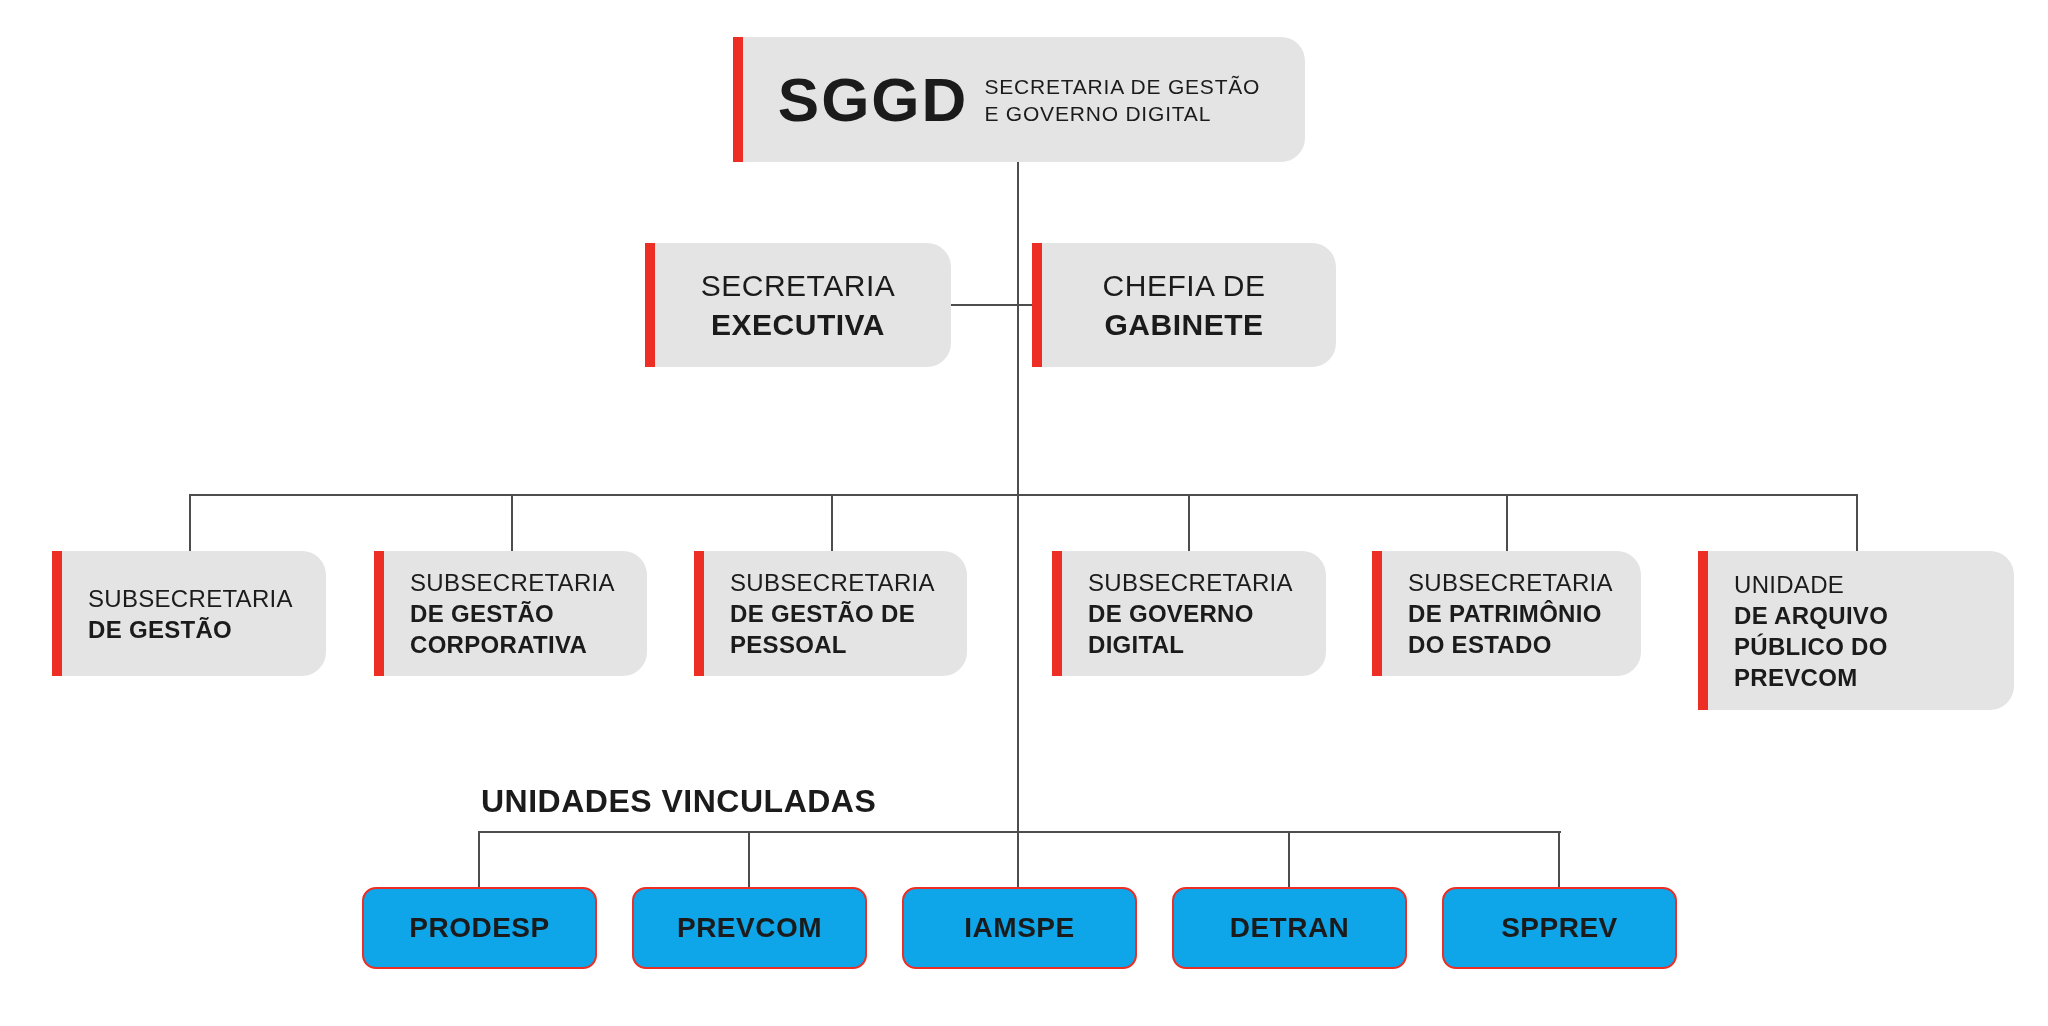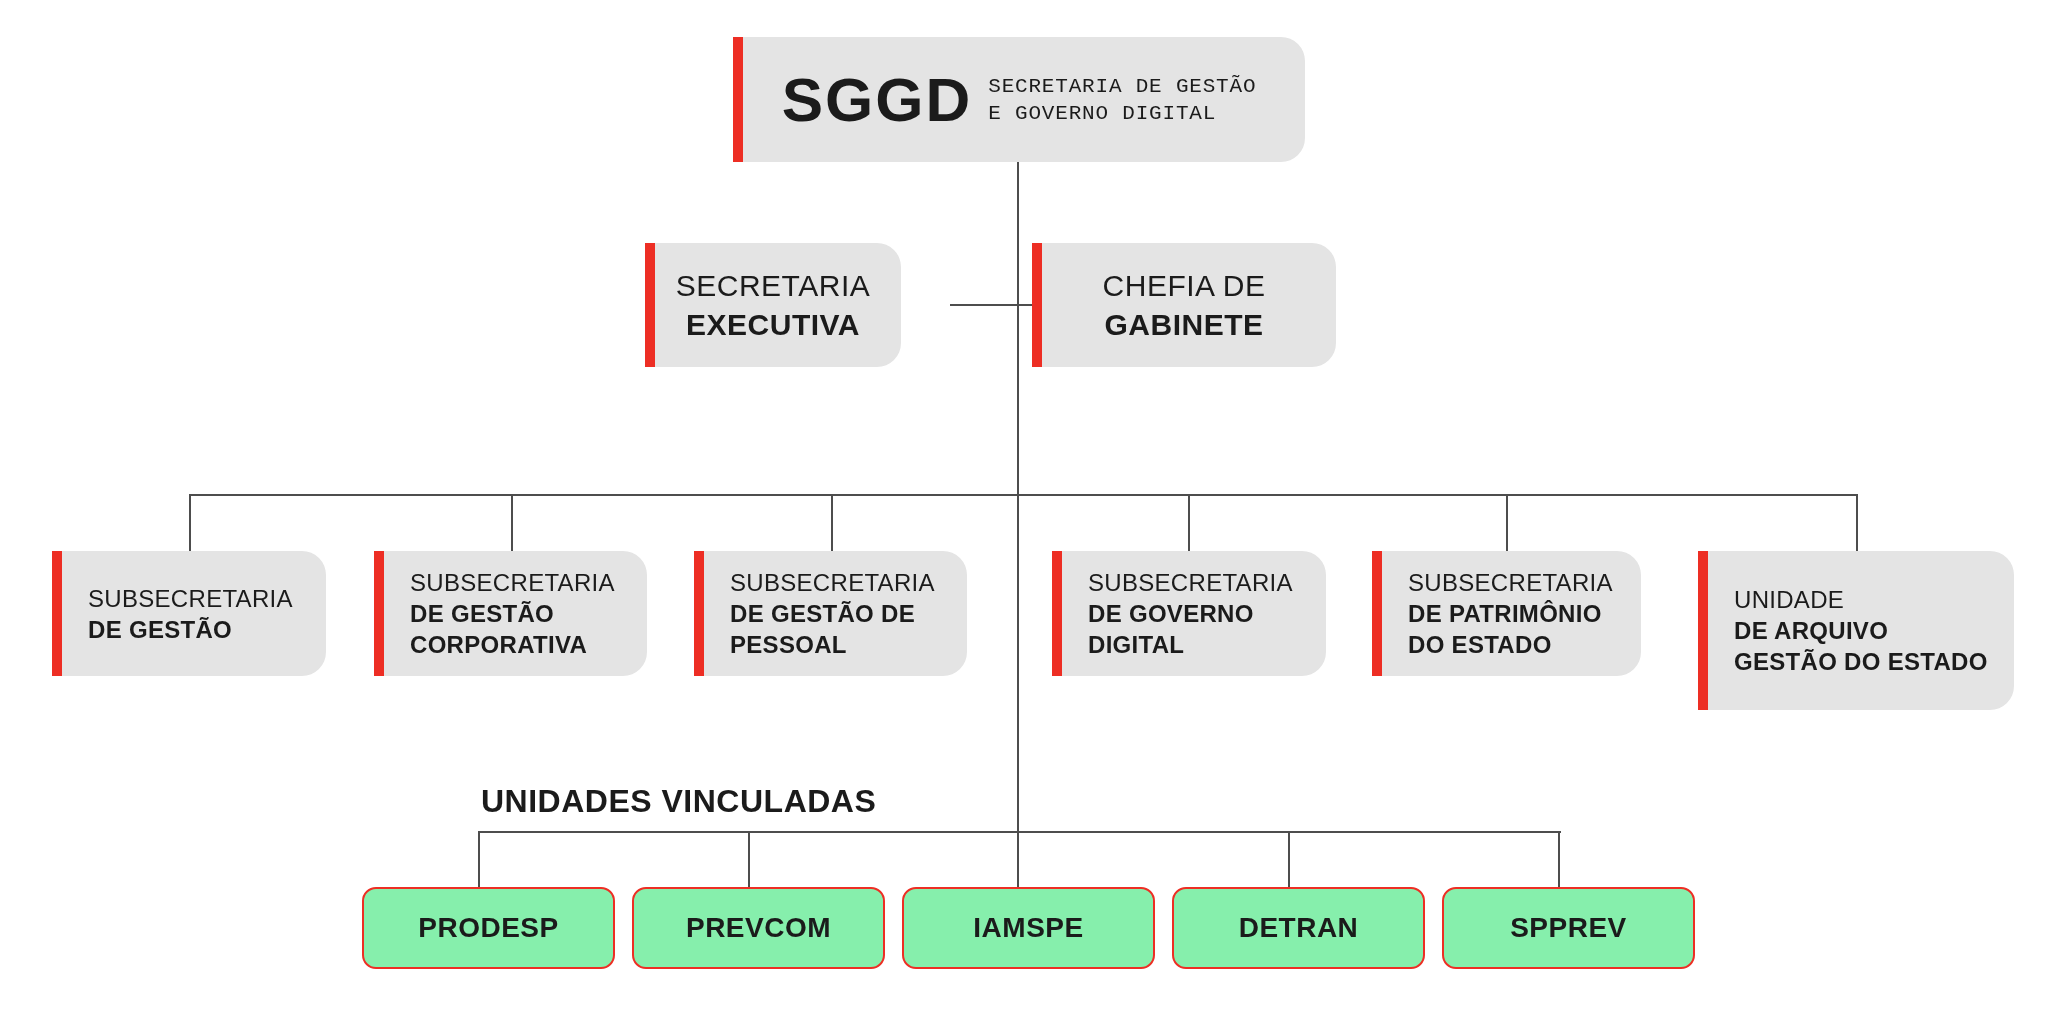--- a/index.html
+++ b/index.html
@@ -50,21 +50,21 @@
   .root-abbr {
     font-size: 62px;
     font-weight: bold;
     letter-spacing: 2px;
   }
   .root-sub {
     font-size: 21px;
     line-height: 27px;
     letter-spacing: 0.8px;
   }
-  .root-sub div { white-space: nowrap; font-family: Liberation Mono, monospace; }
+  .root-sub div { white-space: nowrap; }
   
   .l2 {
     align-items: center;
     text-align: center;
     font-size: 30px;
     line-height: 39px;
     letter-spacing: 0.5px;
   }
   
   .l3 {
@@ -80,23 +80,23 @@
     left: 481px;
     top: 783px;
     font-size: 32px;
     font-weight: bold;
     letter-spacing: 0.5px;
   }
   
   .unit {
     position: absolute;
     top: 887px;
-    width: 253px;
+    width: 235px;
     height: 82px;
-    background: #86efac;
+    background: #0ea5e9;
     border: 2.5px solid #ed2e24;
     border-radius: 14px;
     box-sizing: border-box;
     display: flex;
     align-items: center;
     justify-content: center;
     font-size: 28px;
     font-weight: bold;
     letter-spacing: 0.5px;
   }
@@ -125,21 +125,21 @@
 
   <div class="node root-box" style="left:733px; top:37px; width:572px; height:125px;">
     <div class="accent"></div>
     <div class="root-abbr">SGGD</div>
     <div class="root-sub">
       <div>SECRETARIA DE GESTÃO</div>
       <div>E GOVERNO DIGITAL</div>
     </div>
   </div>
 
-  <div class="node l2" style="left:645px; top:243px; width:256px; height:124px;">
+  <div class="node l2" style="left:645px; top:243px; width:306px; height:124px;">
     <div class="accent"></div>
     <div class="node-line">SECRETARIA</div>
     <div class="node-line b">EXECUTIVA</div>
   </div>
   <div class="node l2" style="left:1032px; top:243px; width:304px; height:124px;">
     <div class="accent"></div>
     <div class="node-line">CHEFIA DE</div>
     <div class="node-line b">GABINETE</div>
   </div>
 
@@ -170,21 +170,21 @@
   <div class="node l3" style="left:1372px; top:551px; width:269px; height:125px;">
     <div class="accent"></div>
     <div class="node-line">SUBSECRETARIA</div>
     <div class="node-line b">DE PATRIMÔNIO</div>
     <div class="node-line b">DO ESTADO</div>
   </div>
   <div class="node l3" style="left:1698px; top:551px; width:316px; height:159px;">
     <div class="accent"></div>
     <div class="node-line">UNIDADE</div>
     <div class="node-line b">DE ARQUIVO</div>
-    <div class="node-line b">GESTÃO DO ESTADO</div>
+    <div class="node-line b">PÚBLICO DO PREVCOM</div>
   </div>
 
   <div class="heading">UNIDADES VINCULADAS</div>
 
   <div class="unit" style="left:362px;">
       <span>PRODESP</span>
     </div>
   <div class="unit" style="left:632px;">
       <span>PREVCOM</span>
     </div>

